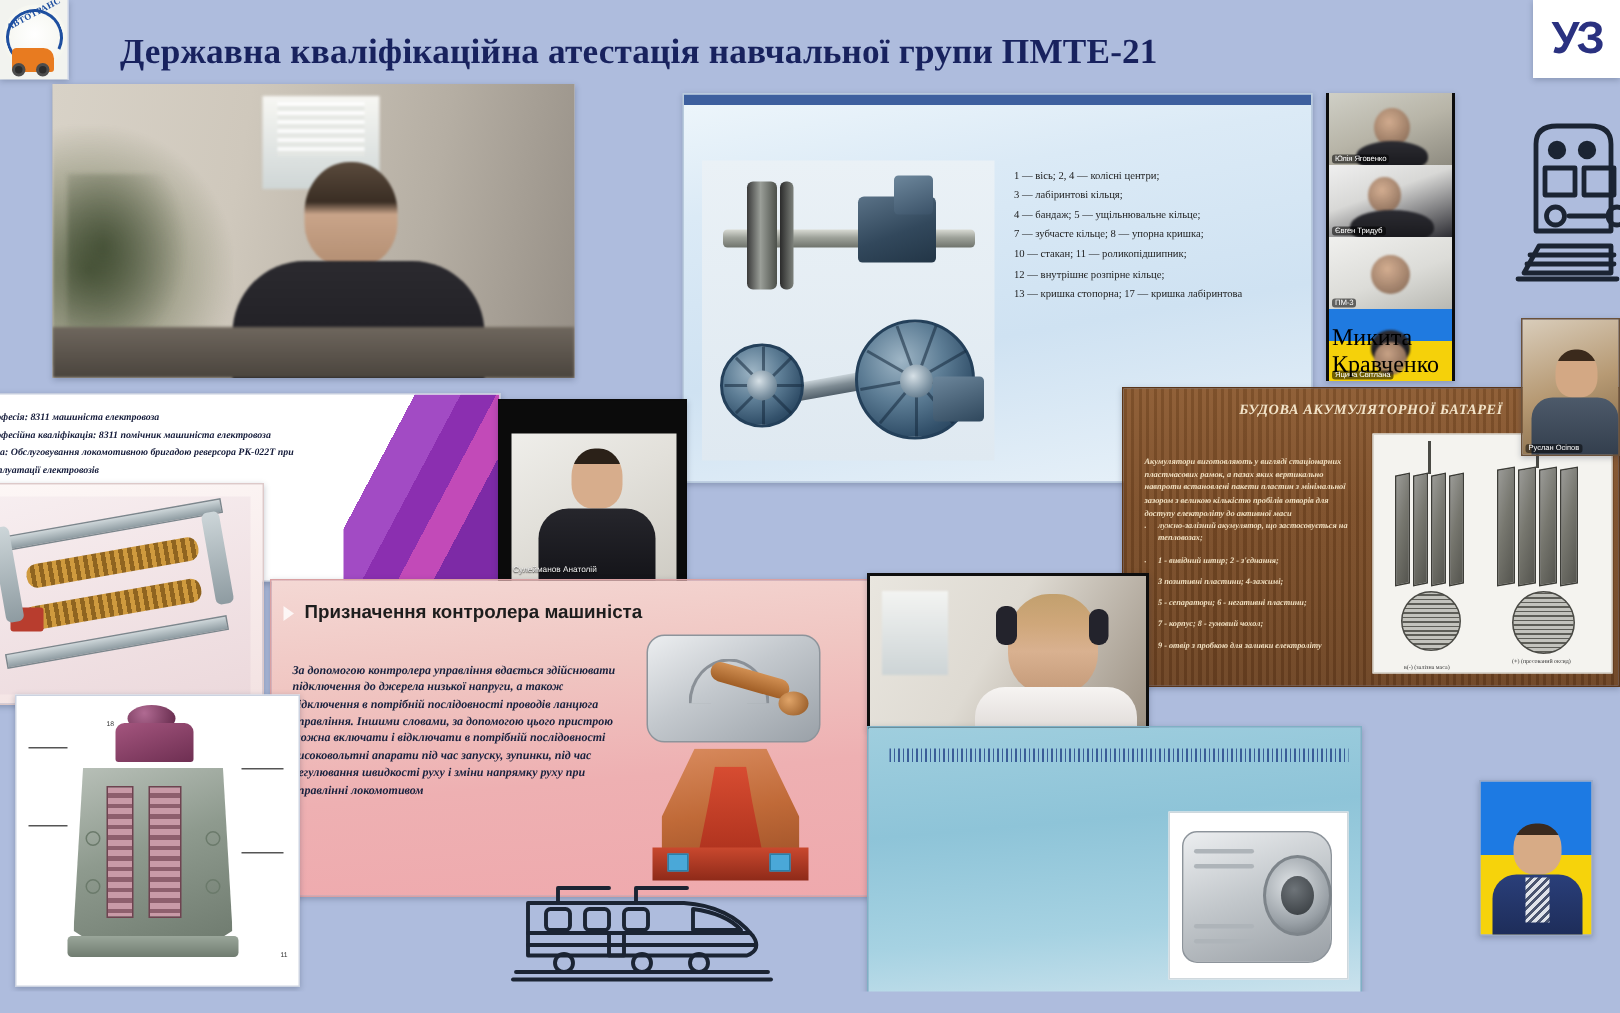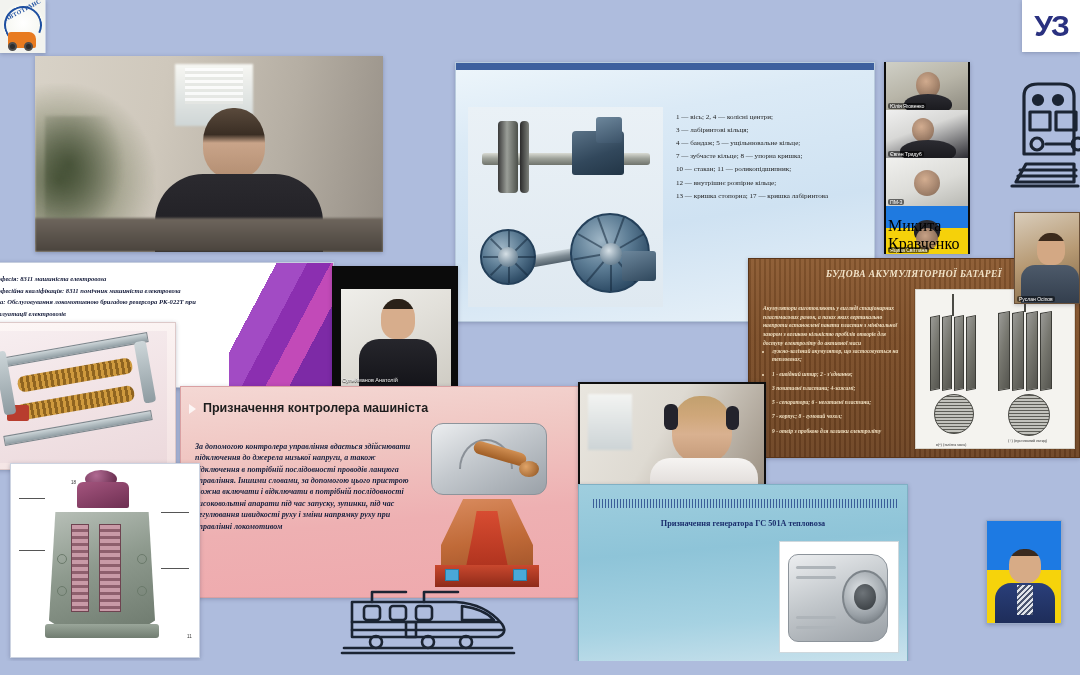--- a/index.html
+++ b/index.html
@@ -550,20 +550,21 @@
 
   <div class="logo-left shadow">
     <div class="ring"></div>
     <div class="arc"></div>
     <div class="txt">АВТОТРАНС</div>
     <div class="veh"></div>
     <div class="w1"></div>
     <div class="w2"></div>
   </div>
 
+  <div class="page-title">Державна кваліфікаційна атестація навчальної групи ПМТЕ-21</div>
 
   <div class="logo-uz shadow">
     <span class="uz">УЗ</span>
   </div>
 
   <div class="train-front">
     <svg viewBox="0 0 70 128" width="70" height="128">
       <g fill="none" stroke="#1b2433" stroke-width="3.2" stroke-linejoin="round" stroke-linecap="round">
         <path d="M14 22 q0 -12 14 -12 h22 q14 0 14 12 v58 h-50z"></path>
         <circle cx="28" cy="26" r="4.5" fill="#1b2433"></circle>
@@ -806,21 +807,20 @@
     <div class="cwall"></div>
     <div class="cwin"></div>
     <div class="head"></div>
     <div class="hp"></div>
     <div class="hp2"></div>
     <div class="shirt"></div>
   </div>
 
   <div class="panel slide-gen shadow">
     <div class="sg-ticks"></div>
-    <div class="sg-title">Призначення генератора ГС 501А тепловоза</div>
     <div class="sg-img">
       <span class="gen-body"></span>
       <span class="gen-fin" style="left:16px;top:24px;width:40px;"></span>
       <span class="gen-fin" style="left:16px;top:34px;width:40px;"></span>
       <span class="gen-fin" style="left:16px;top:74px;width:40px;"></span>
       <span class="gen-fin" style="left:16px;top:84px;width:40px;"></span>
       <span class="gen-ring"></span>
       <span class="gen-core"></span>
     </div>
   </div>

